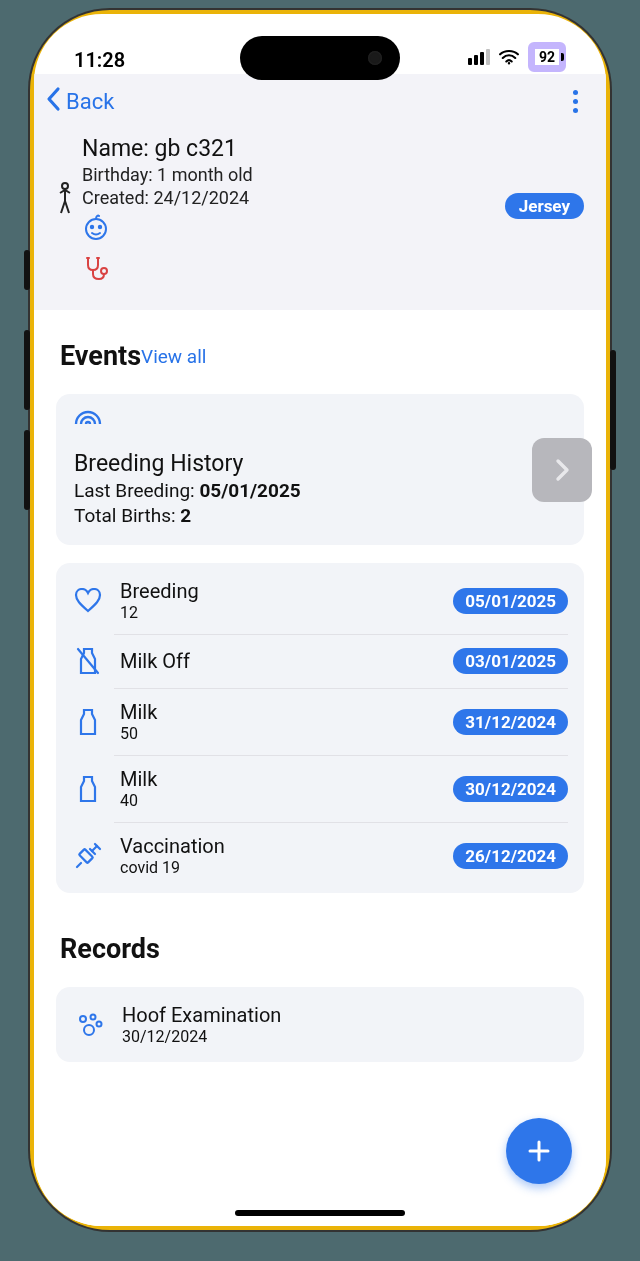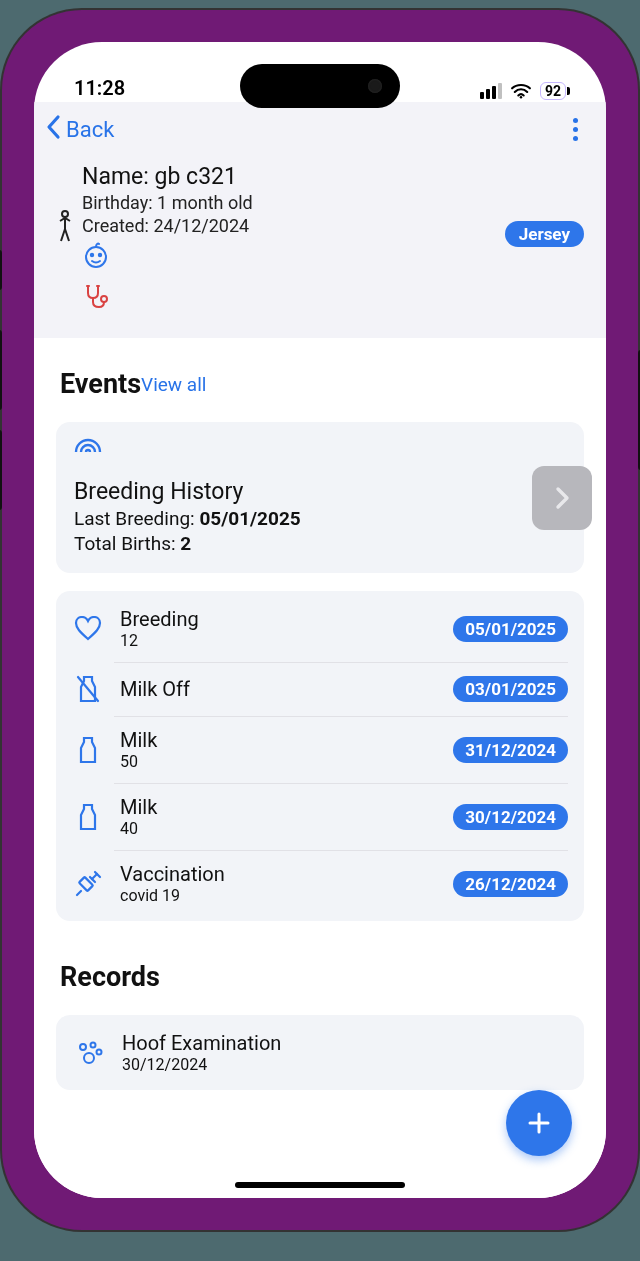--- a/index.html
+++ b/index.html
@@ -7,25 +7,25 @@
     background: #4d6a6f;
     font-family: -apple-system, BlinkMacSystemFont, "Segoe UI", Roboto, Helvetica, Arial, sans-serif;
     display: flex;
     justify-content: center;
     padding: 10px 0;
     -webkit-font-smoothing: antialiased;
   }
 
   
   .phone {
-    width: 636px;
+    width: 580px;
     height: 1220px;
-    background: #701a75;
+    background: #eab308;
     border-radius: 80px;
-    padding: 32px;
+    padding: 4px;
     position: relative;
     box-shadow: 0 0 0 2px #333;
   }
   .screen {
     width: 100%;
     height: 100%;
     background: #fff;
     border-radius: 68px;
     overflow: hidden;
     position: relative;
@@ -74,21 +74,21 @@
   }
   .status-right { display: flex; align-items: center; gap: 8px; }
   .signal-bars { display:flex; align-items:flex-end; gap:2px; }
   .signal-bars span { width:4px; background:#000; border-radius:1px; }
   .signal-bars span:nth-child(1){height:7px;}
   .signal-bars span:nth-child(2){height:10px;}
   .signal-bars span:nth-child(3){height:13px;}
   .signal-bars span:nth-child(4){height:16px; background:#c0c0c0;}
   .wifi-icon svg { display:block; }
   .battery {
-    border:1px solid #c4b5fd; border-radius:6px; padding:1px 4px;
+    border:7px solid #c4b5fd; border-radius:6px; padding:1px 4px;
     font-size:14px; font-weight:700; line-height:1; position:relative;
   }
   .battery::after{
     content:""; position:absolute; right:-5px; top:50%; transform:translateY(-50%);
     width:3px; height:8px; background:#000; border-radius:0 2px 2px 0;
   }
 
   
   .nav-bar {
     display:flex; align-items:center; justify-content:space-between;

